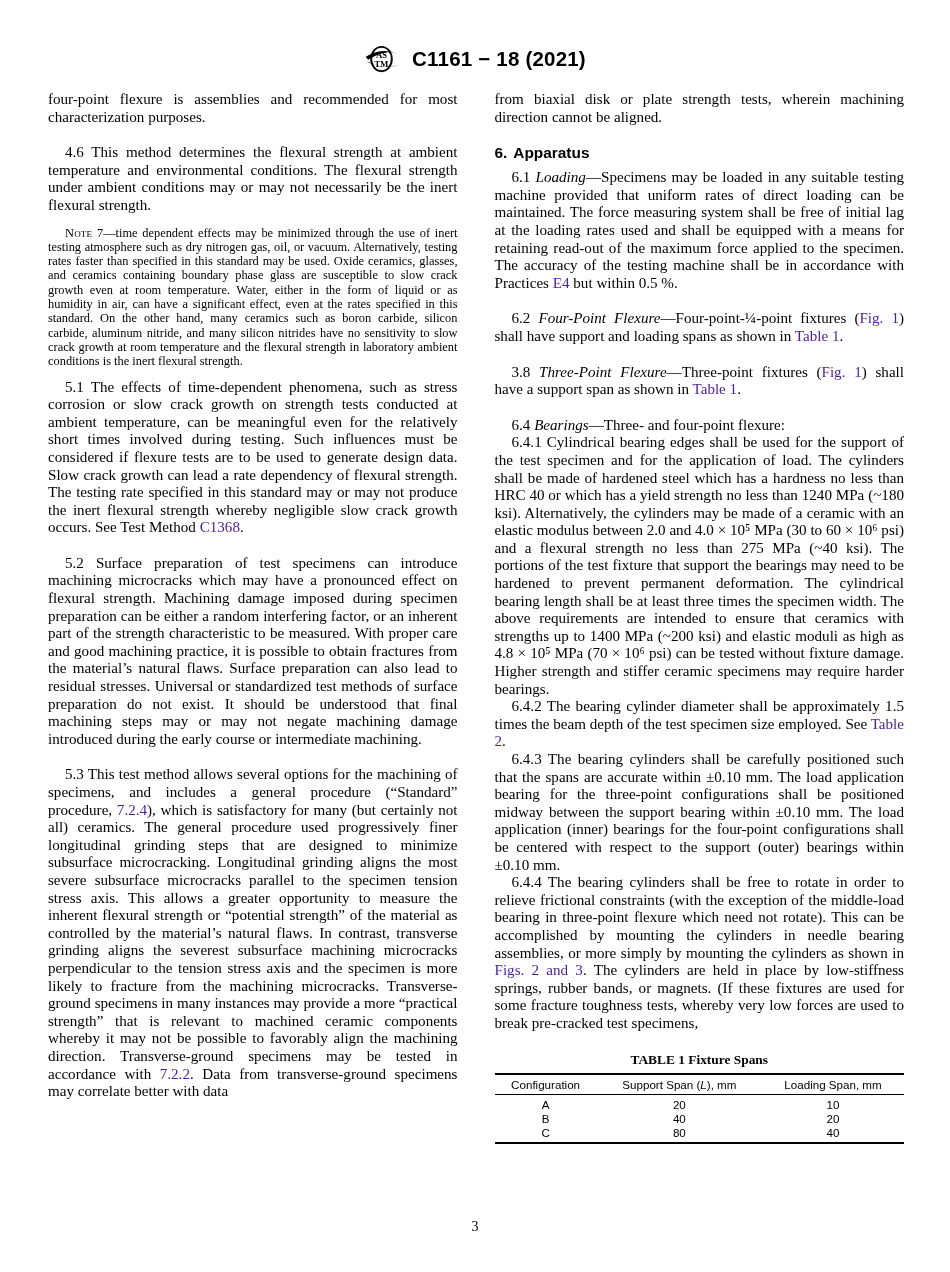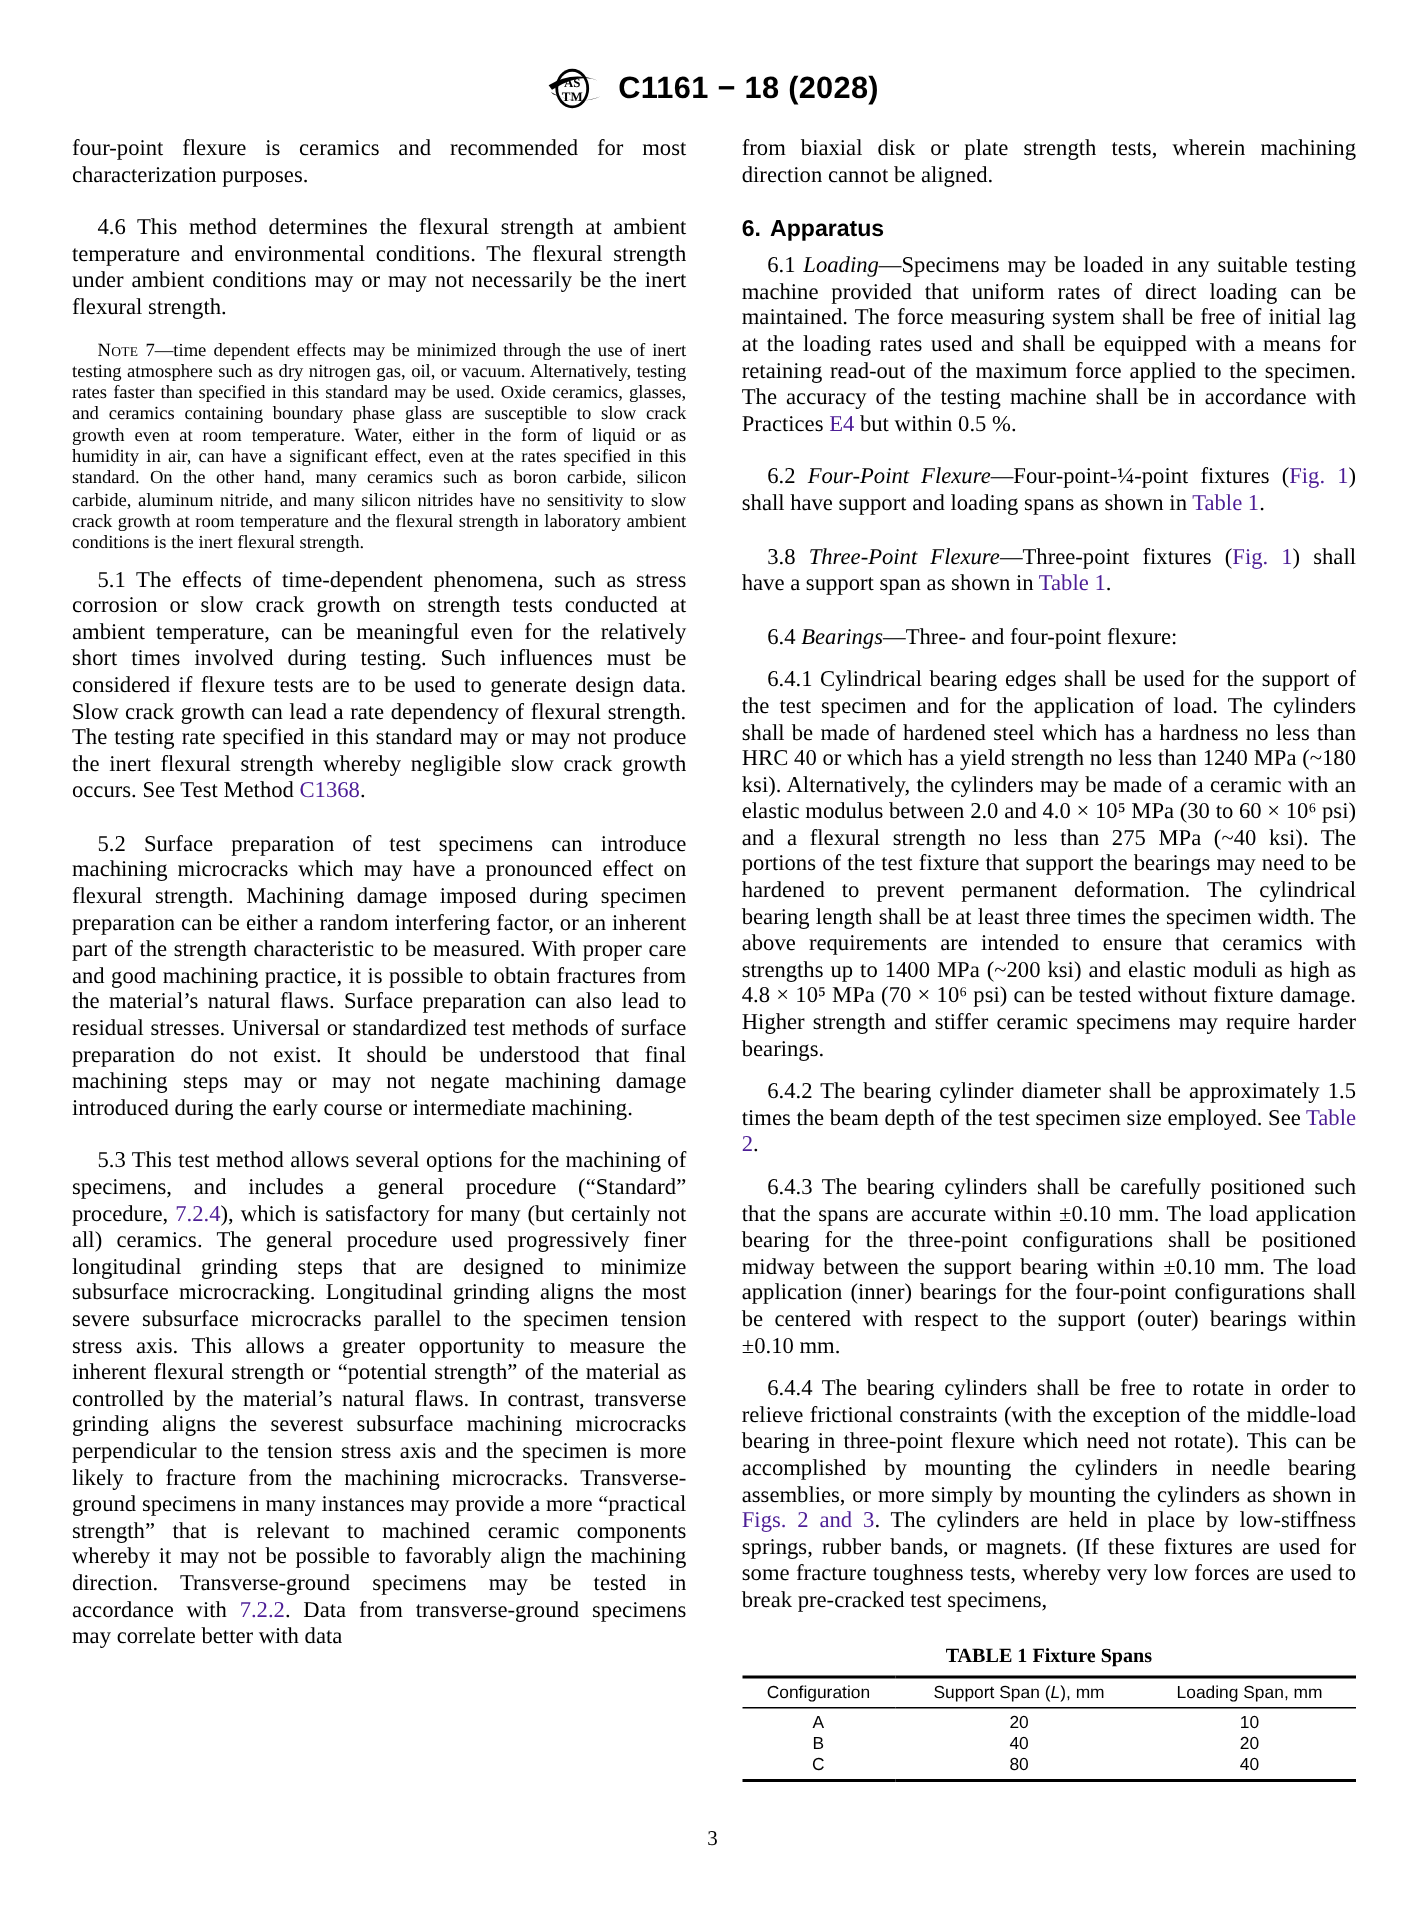--- a/index.html
+++ b/index.html
@@ -67,21 +67,21 @@
     text-justify: inter-word;
     hyphens: manual;
   }
   p.indent {
     text-indent: 17px;
   }
   p.gap {
     margin-top: 18px;
   }
   p.tight {
-    margin-top: 11px;
+    margin-top: 0;
   }
 
   h2.section {
     margin: 18px 0 7px 0;
     font-family: "Liberation Sans", "DejaVu Sans", sans-serif;
     font-size: 15.4px;
     font-weight: bold;
     text-align: left;
   }
   h2.section .num {
@@ -161,28 +161,28 @@
 
   <div class="header">
     <svg class="astm-logo" viewBox="0 0 100 80">
       <ellipse cx="46" cy="40" rx="30" ry="35" fill="#000"></ellipse>
       <ellipse cx="46" cy="40" rx="25" ry="30" fill="#fff"></ellipse>
       <path d="M4 34 Q46 8 92 26 Q60 12 10 42 Z" fill="#000"></path>
       <path d="M8 46 Q50 72 96 54 Q62 70 12 50 Z" fill="#000"></path>
       <text x="46" y="38" font-family="Liberation Serif, serif" font-size="23" font-weight="bold" text-anchor="middle" fill="#000">AS</text>
       <text x="46" y="62" font-family="Liberation Serif, serif" font-size="23" font-weight="bold" text-anchor="middle" fill="#000">TM</text>
     </svg>
-    <span class="header-title">C1161 − 18 (2028)</span>
+    <span class="header-title">C1161 − 18 (2021)</span>
   </div>
 
   <div class="columns">
 
     <div class="col">
 
-      <p>four-point flexure is ceramics and recommended for most characterization purposes.</p>
+      <p>four-point flexure is assemblies and recommended for most characterization purposes.</p>
 
       <p class="indent gap">4.6 This method determines the flexural strength at ambient temperature and environmental conditions. The flexural strength under ambient conditions may or may not necessarily be the inert flexural strength.</p>
 
       <div class="note">
         <span class="note-label">Note</span><span> 7—</span><span>time dependent effects may be minimized through the use of inert testing atmosphere such as dry nitrogen gas, oil, or vacuum. Alternatively, testing rates faster than specified in this standard may be used. Oxide ceramics, glasses, and ceramics containing boundary phase glass are susceptible to slow crack growth even at room temperature. Water, either in the form of liquid or as humidity in air, can have a significant effect, even at the rates specified in this standard. On the other hand, many ceramics such as boron carbide, silicon carbide, aluminum nitride, and many silicon nitrides have no sensitivity to slow crack growth at room temperature and the flexural strength in laboratory ambient conditions is the inert flexural strength.</span>
       </div>
 
 
       <p class="indent"><span>5.1 The effects of time-dependent phenomena, such as stress corrosion or slow crack growth on strength tests conducted at ambient temperature, can be meaningful even for the relatively short times involved during testing. Such influences must be considered if flexure tests are to be used to generate design data. Slow crack growth can lead a rate dependency of flexural strength. The testing rate specified in this standard may or may not produce the inert flexural strength whereby negligible slow crack growth occurs. See Test Method </span><span class="red">C1368</span><span>.</span></p>
 

